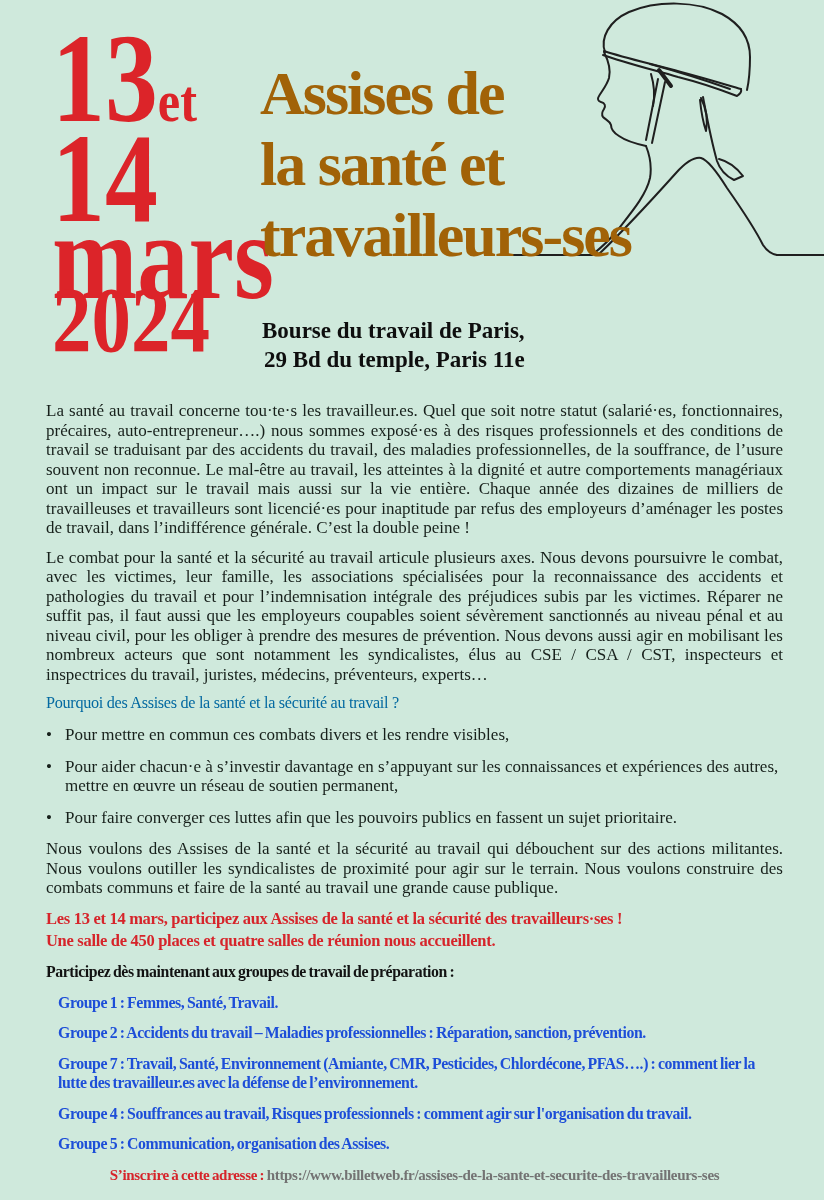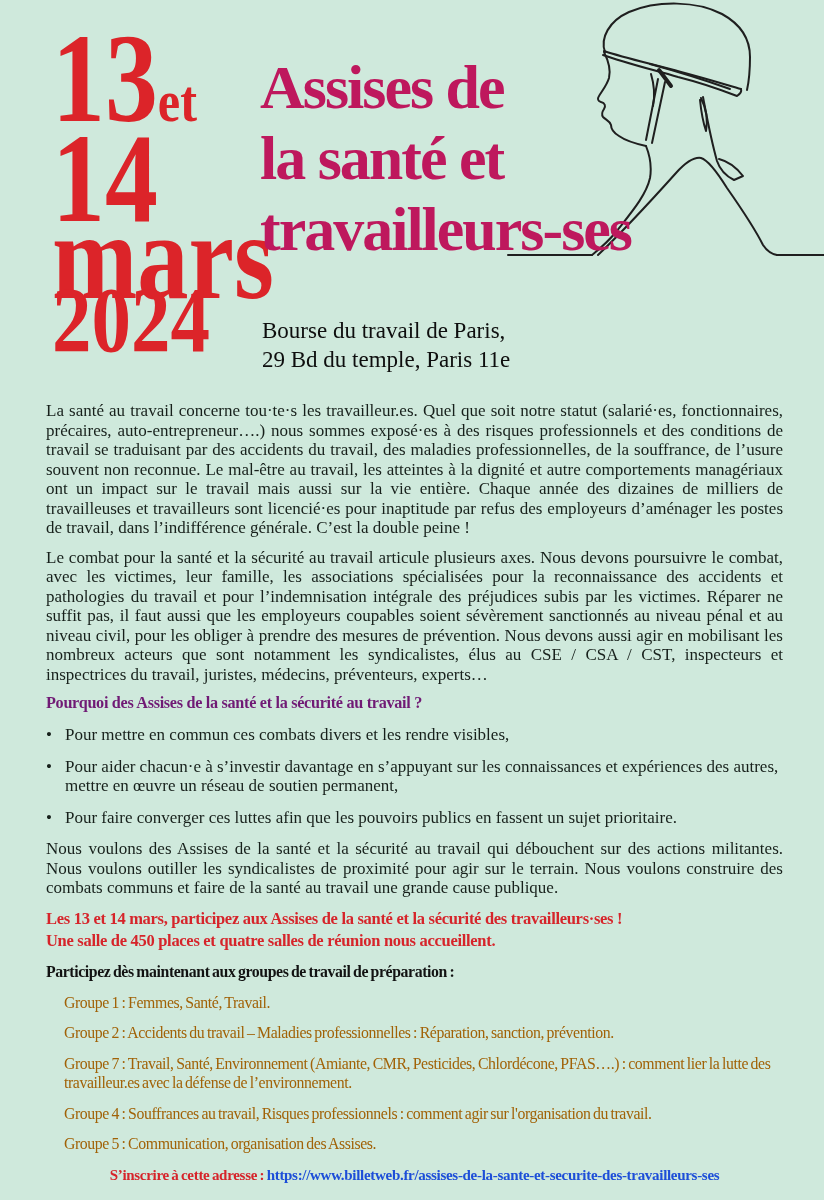--- a/index.html
+++ b/index.html
@@ -9,43 +9,43 @@
   
   .illustration{position:absolute;top:0;left:0;width:824px;height:270px;}
   .date-block{position:absolute;left:52px;top:16px;color:#dc2429;font-weight:bold;line-height:1;}
   .d-row{display:block;transform:scaleX(0.84);transform-origin:left top;white-space:pre;}
   .d1{font-size:126px;height:100px;}
   .d1 .small{font-size:60px;}
   .d2{font-size:126px;height:104px;}
   .d3{font-size:122px;height:62px;margin-top:-24px;}
   .d4{font-size:94px;height:70px;margin-top:14px;}
 
-  .title-block{position:absolute;left:260px;top:52px;color:#be185d;font-weight:bold;
+  .title-block{position:absolute;left:260px;top:58px;color:#a16207;font-weight:bold;
                font-size:62px;line-height:71px;letter-spacing:-2px;}
   .title-line{white-space:pre;}
-  .venue-block{position:absolute;left:262px;top:316px;color:#0e0e0e;font-weight:normal;
-               font-size:23px;line-height:29px;}
+  .venue-block{position:absolute;left:262px;top:316px;color:#0e0e0e;font-weight:bold;
+               font-size:23px;line-height:29px;text-align:right;}
 
   
   .content{position:absolute;left:46px;top:401px;width:737px;}
   .para{font-size:17px;line-height:19.5px;text-align:justify;margin:0 0 10px 0;}
-  .why-heading{font-size:16.2px;font-weight:bold;letter-spacing:-0.3px;margin:4px 0 12px 0;color:#701a75;}
+  .why-heading{font-size:16.2px;font-weight:normal;letter-spacing:-0.3px;margin:4px 0 12px 0;color:#0369a1;}
   .bullets{margin:0 0 6px 0;}
   .bullet{display:flex;font-size:17px;line-height:19.5px;margin:0 0 12px 0;}
   .bullet .marker{width:10px;flex:0 0 10px;margin-right:9px;}
   .bullet .b-text{flex:1;}
   .highlight{color:#d6242a;font-weight:bold;font-size:16.5px;line-height:22px;
              letter-spacing:-0.3px;margin:2px 0 11px 0;}
   .groups-heading{font-size:15.8px;font-weight:bold;letter-spacing:-0.4px;word-spacing:-1px;
                   margin:0 0 12px 0;color:#121212;}
-  .group{font-size:15.8px;font-weight:normal;letter-spacing:-0.4px;word-spacing:-1px;
-         line-height:19.5px;margin:0 0 11px 18px;color:#a16207;}
+  .group{font-size:15.8px;font-weight:bold;letter-spacing:-0.4px;word-spacing:-1px;
+         line-height:19.5px;margin:0 0 11px 12px;color:#1d4ed8;}
   .register{margin-top:13px;text-align:center;color:#d6242a;font-weight:bold;
             font-size:15px;letter-spacing:-0.3px;word-spacing:-1px;}
-  .register a{color:#1d4ed8;text-decoration:none;}
+  .register a{color:#737373;text-decoration:none;}
 </style>
 </head>
 <body>
 
 <div class="poster">
 
   <svg class="illustration" viewBox="0 0 824 270" fill="none" stroke="#1f1f1f" stroke-width="2" stroke-linecap="round" stroke-linejoin="round">
 
     <path d="M605,52 C600,38 609,21 629,12 C658,0 697,1 722,14 C742,25 750,41 750,57 C750,69 749,81 747,90"></path>
 

